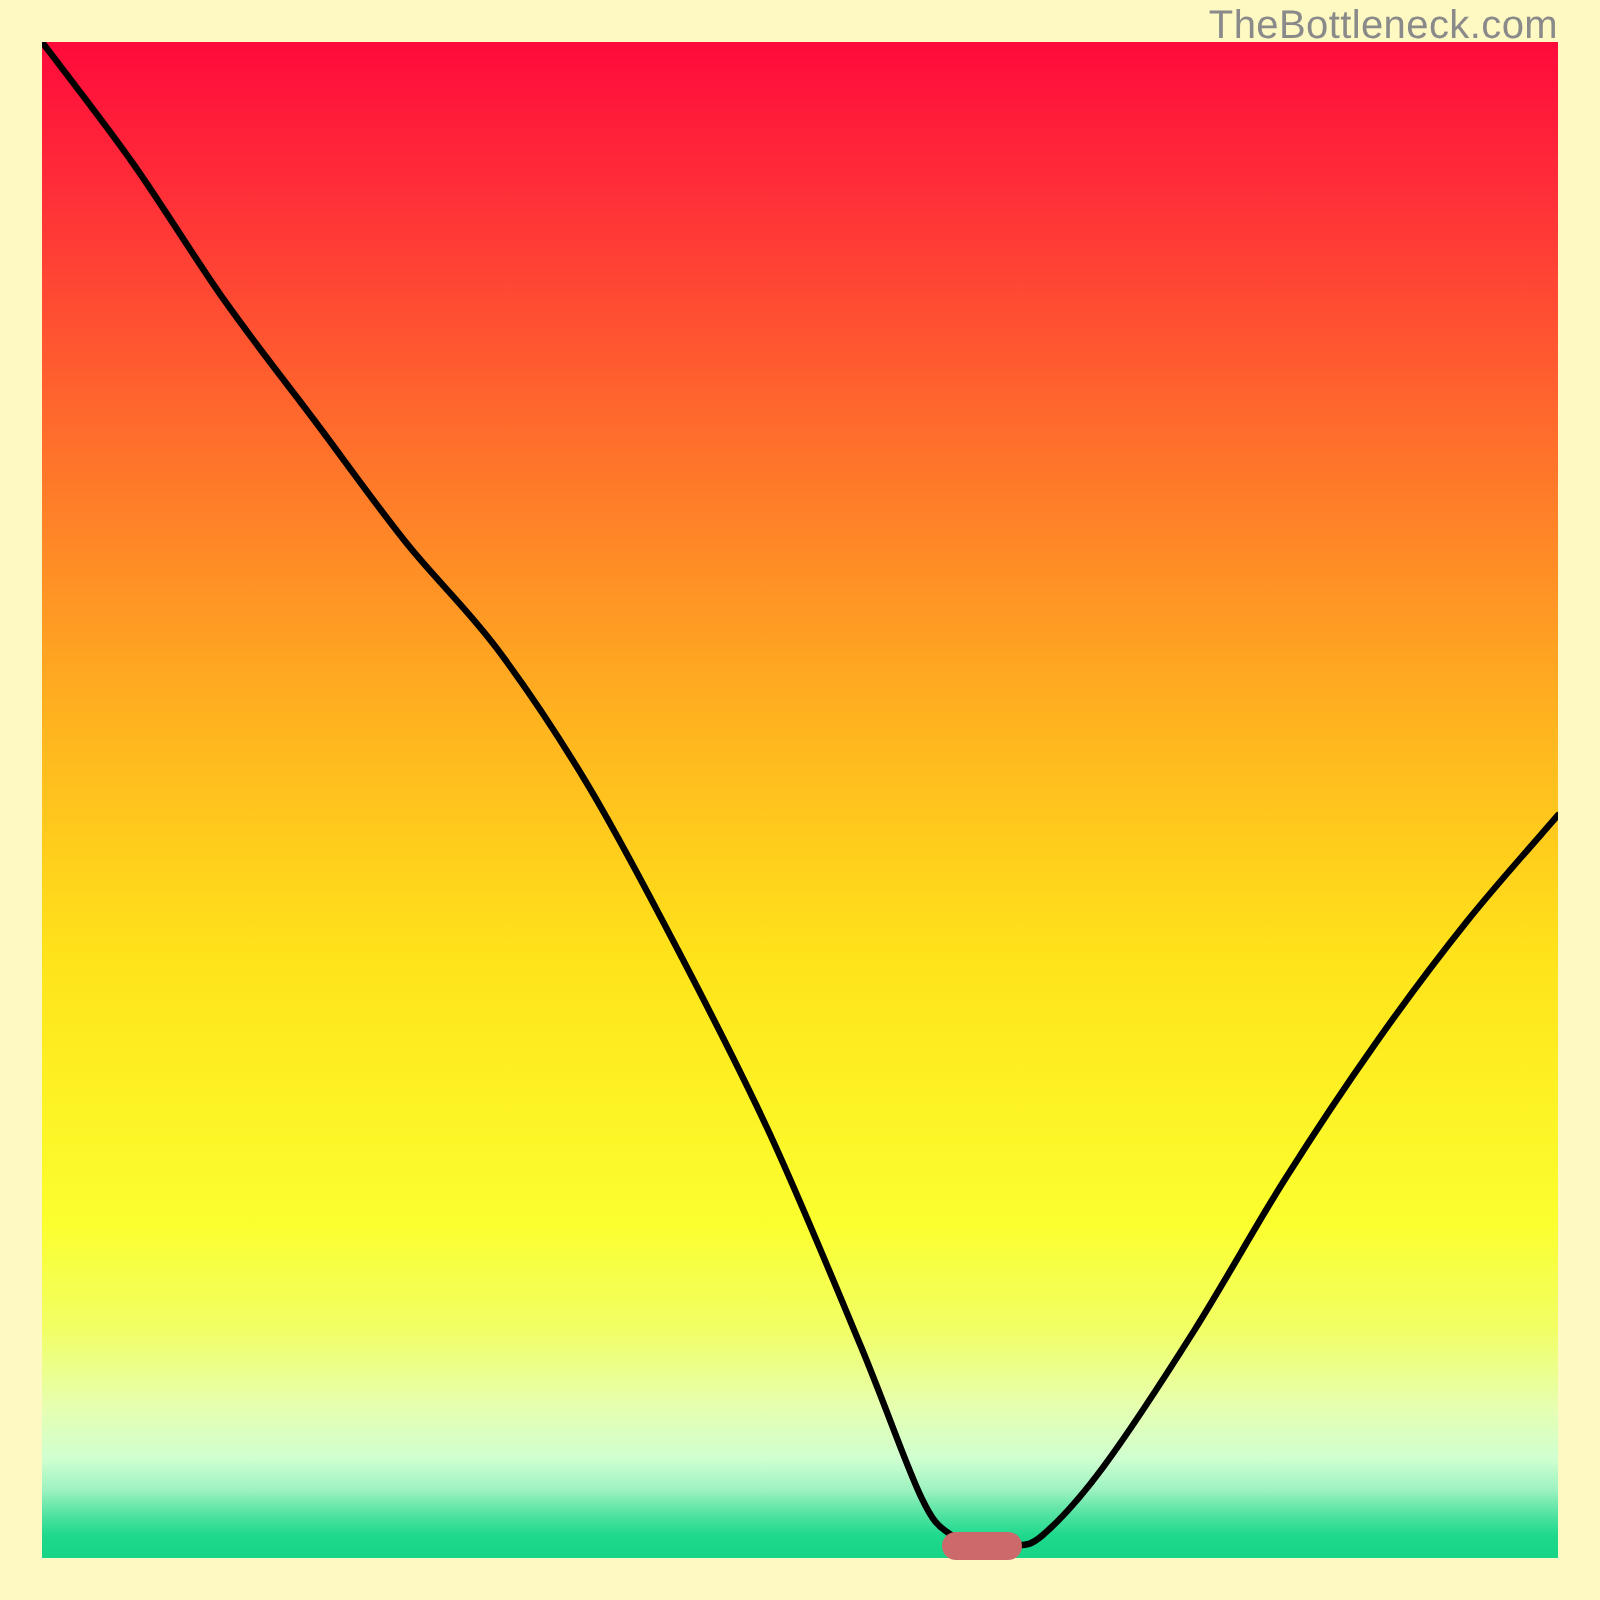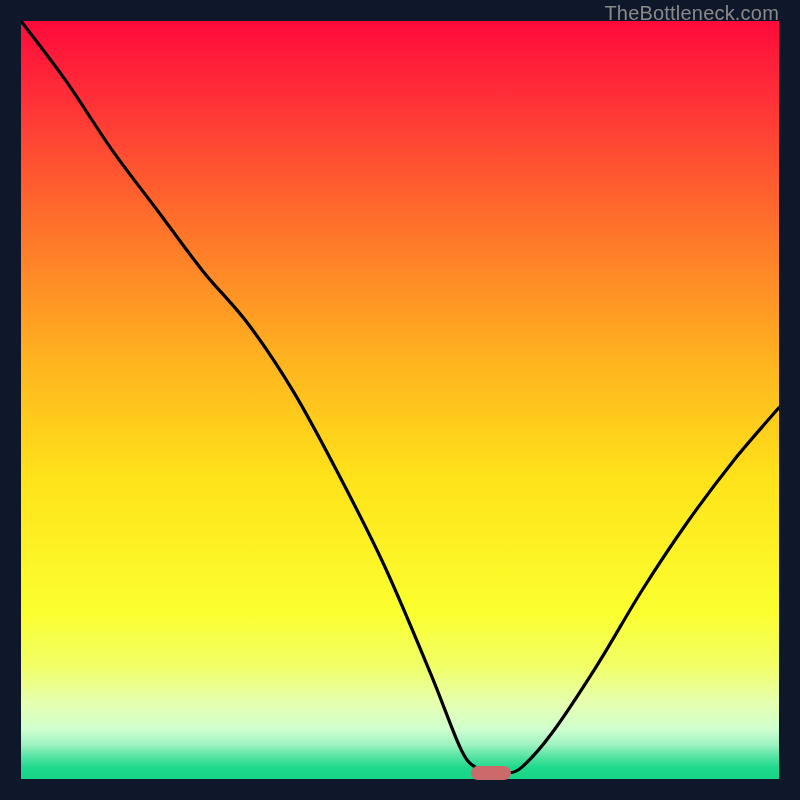--- a/index.html
+++ b/index.html
@@ -9,21 +9,21 @@
     height: 800px;
     background: #000;
     overflow: hidden;
   }
   .frame {
     position: absolute;
     left: 0;
     top: 0;
     width: 800px;
     height: 800px;
-    background: #0f172a;
+    background: #fef9c3;
   }
   .plot {
     position: absolute;
     left: 21px;
     top: 21px;
     width: 758px;
     height: 758px;
   }
   .watermark {
     position: absolute;

